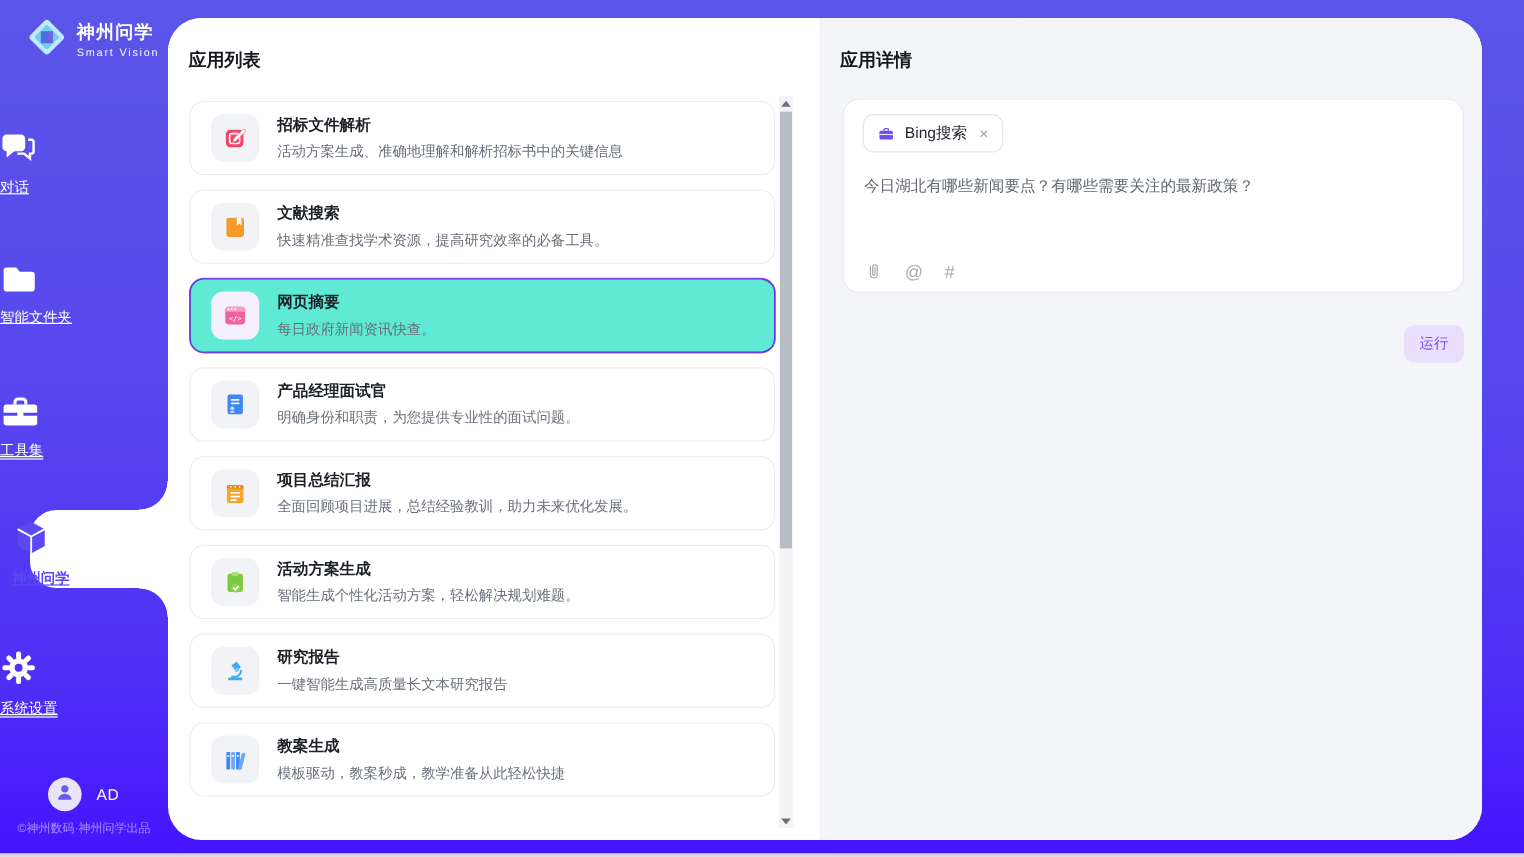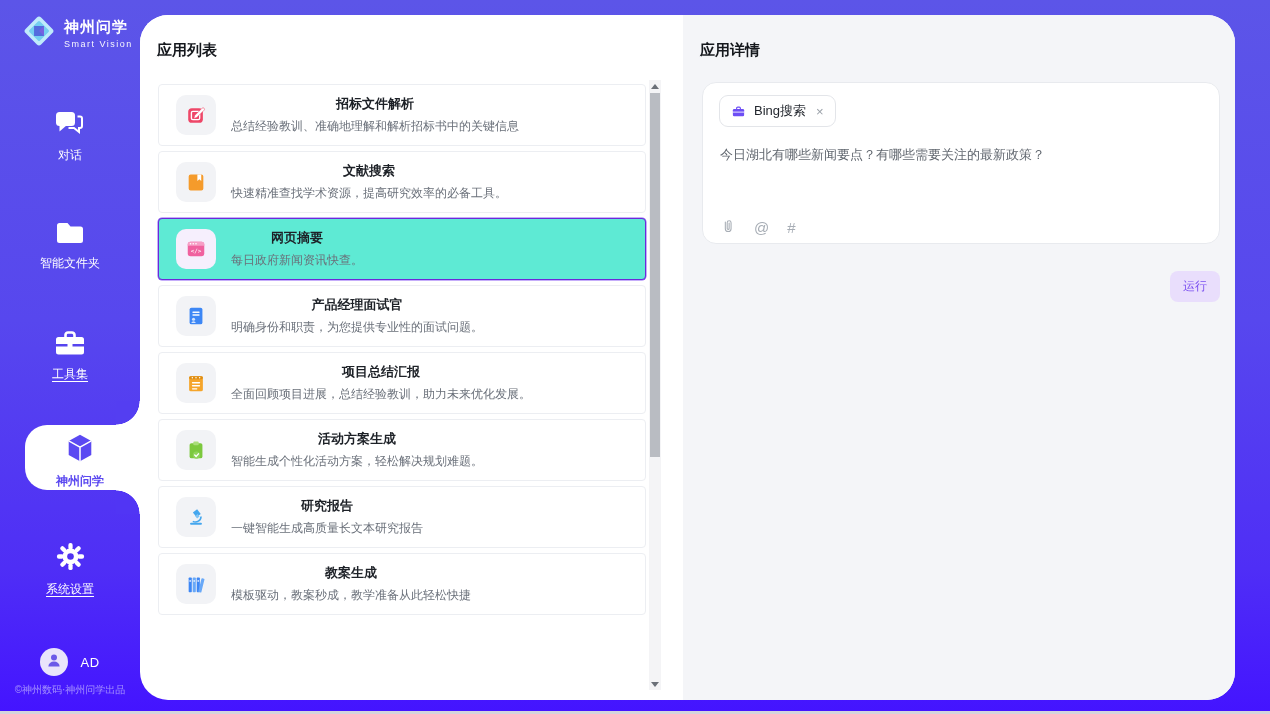--- a/index.html
+++ b/index.html
@@ -9,21 +9,21 @@
 
   
   .frame { position:absolute; left:0; top:0; width:1270px; height:711px;
     background:linear-gradient(180deg,#5c55e8 0%,#5747ee 45%,#4f2ef6 80%,#4414ff 100%); }
 
   
   .logo { position:absolute; left:21px; top:13px; display:flex; align-items:center; gap:7px; color:#fff; }
   .logo-text-name { font-size:15px; font-weight:700; letter-spacing:1px; }
   .logo-text-sub { font-size:9px; letter-spacing:1.5px; opacity:.95; margin-top:2px; }
 
-  .nav-item { position:absolute; left:0; width:140px; text-align:center; color:#fff; cursor:pointer; }
+  .nav-item { position:absolute; left:0; width:140px; color:#fff; cursor:pointer;text-decoration:underline; }
   .nav-item .nav-label { display:block; font-size:12px; margin-top:5px; }
   .nav-underline .nav-label { text-decoration:underline; text-underline-offset:3px; }
 
   .bubble { position:absolute; left:25px; top:425px; width:115px; height:65px; background:#fff; border-radius:22px 0 0 22px; }
   .fillet-top { position:absolute; left:116px; top:401px; width:24px; height:24px;
     background:radial-gradient(circle 24px at 0 0,#543ef1 0 23.2px,#ffffff 23.8px); }
   .fillet-bottom { position:absolute; left:116px; top:490px; width:24px; height:24px;
     background:radial-gradient(circle 24px at 0 100%,#5135f4 0 23.2px,#ffffff 23.8px); }
   .nav-active { color:#5b49f0; }
   .nav-active .nav-label { color:#5b49f0; font-weight:700; }
@@ -34,22 +34,22 @@
 
   .side-footer { position:absolute; left:0; top:683px; width:140px; text-align:center; font-size:10px; color:rgba(235,233,255,.55); }
 
   
   .main-panel { position:absolute; left:140px; top:15px; width:1095px; height:685px; background:#fff; border-radius:28px; overflow:hidden; }
 
   .list-section { position:absolute; left:0; top:0; width:543px; height:590px; background:#fff; }
   .section-title { position:absolute; left:17px; top:26px; font-size:15px; font-weight:700; color:#15181d; }
 
   .cards { position:absolute; left:18px; top:69px; width:488px; }
-  .card { height:62px; margin-bottom:5px; border:1px solid #eceef2; border-radius:4px; background:#fff;
-    display:flex; align-items:center; padding-left:17px; cursor:pointer;text-align:center; }
+  .card { height:62px; margin-bottom:12px; border:1px solid #eceef2; border-radius:12px; background:#fff;
+    display:flex; align-items:center; padding-left:17px; cursor:pointer; }
   .card.selected { background:#5eead4; border:1px solid #6d28d9; box-shadow:0 0 0 .5px #8c5cf5; }
   .icon-box { width:40px; height:40px; border-radius:10px; background:#f2f3f6; display:flex; align-items:center; justify-content:center; flex:none; }
   .card.selected .icon-box { background:#f6effd; }
   .card-text { margin-left:15px; min-width:0; }
   .card-title { font-size:13px; font-weight:700; color:#1d2127; margin-bottom:5px; }
   .card-desc { font-size:12px; color:#6a707a; white-space:nowrap; }
 
   
   .scrollbar { position:absolute; left:509px; top:65px; width:12px; height:610px; background:#f4f4f6; }
   .sb-arrow { position:absolute; left:0; width:12px; height:12px; display:flex; align-items:center; justify-content:center; cursor:pointer; }
@@ -183,21 +183,21 @@
         <div class="card">
           <span class="icon-box">
             <svg width="22" height="22" viewBox="0 0 24 24">
               <rect x="3.5" y="4.5" width="16" height="16" rx="4" fill="#ee4768"></rect>
               <rect x="7" y="8" width="9" height="9" rx="1.5" fill="none" stroke="#fff" stroke-width="1.5"></rect>
               <path d="M18.6 4.6 l-8 8 -1 3.2 3.2 -1 8 -8 a1.55 1.55 0 0 0 -2.2 -2.2 z" fill="#fff" stroke="#ee4768" stroke-width=".6"></path>
             </svg>
           </span>
           <span class="card-text">
             <span class="card-title" style="display:block;">招标文件解析</span>
-            <span class="card-desc" style="display:block;">总结经验教训、准确地理解和解析招标书中的关键信息</span>
+            <span class="card-desc" style="display:block;">活动方案生成、准确地理解和解析招标书中的关键信息</span>
           </span>
         </div>
 
         <div class="card">
           <span class="icon-box">
             <svg width="22" height="22" viewBox="0 0 24 24">
               <path d="M4 6 a2.2 2.2 0 0 1 2.2 -2.2 h11.6 a2.2 2.2 0 0 1 2.2 2.2 v13 a2.2 2.2 0 0 1 -2.2 2.2 H6.2 a2.2 2.2 0 0 1 -2.2 -2.2 z" fill="#f59b2b"></path>
               <path d="M13.5 3.8 h4.2 v7 l-2.1 -1.7 -2.1 1.7 z" fill="#fff"></path>
             </svg>
           </span>

